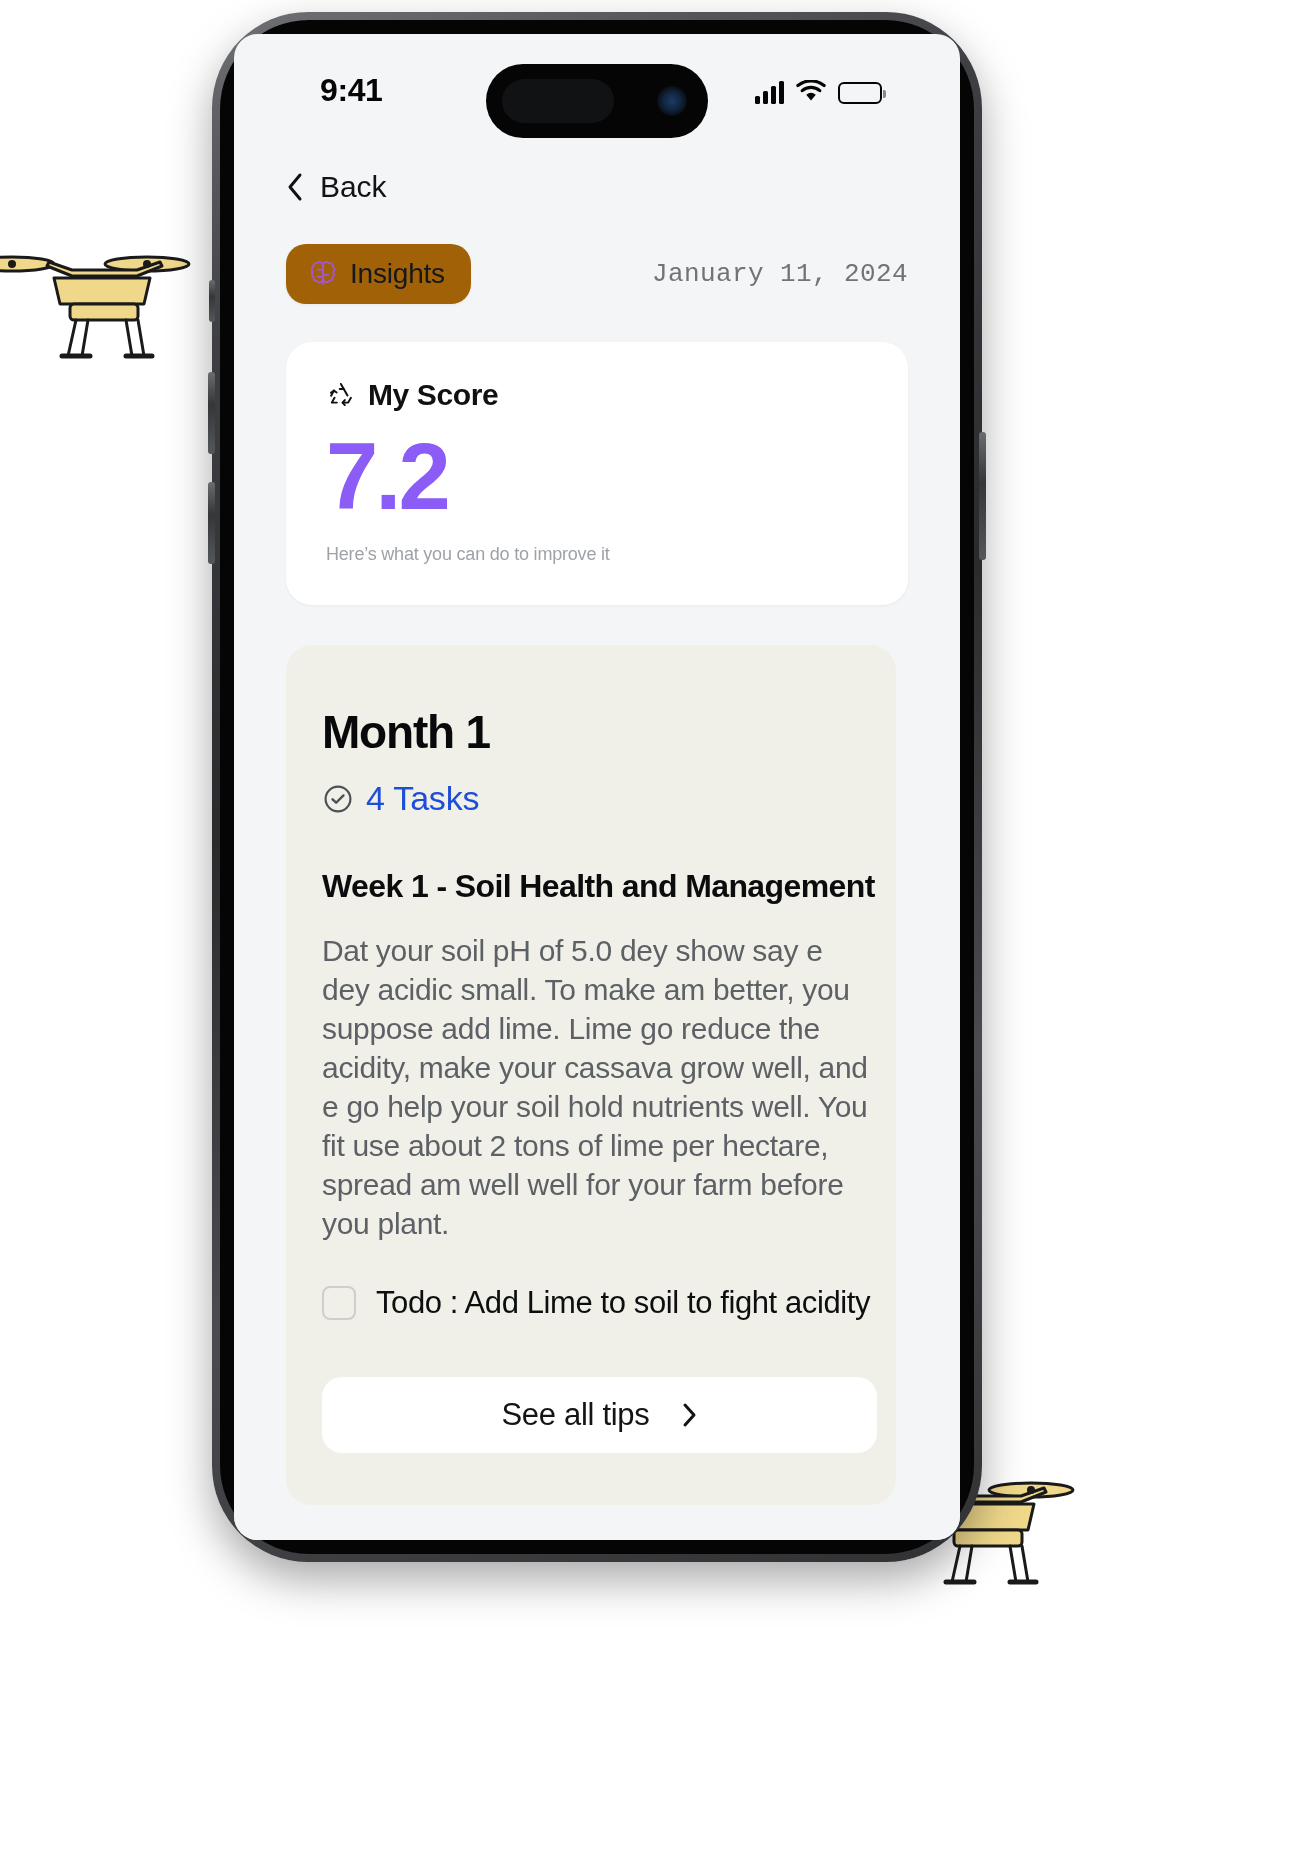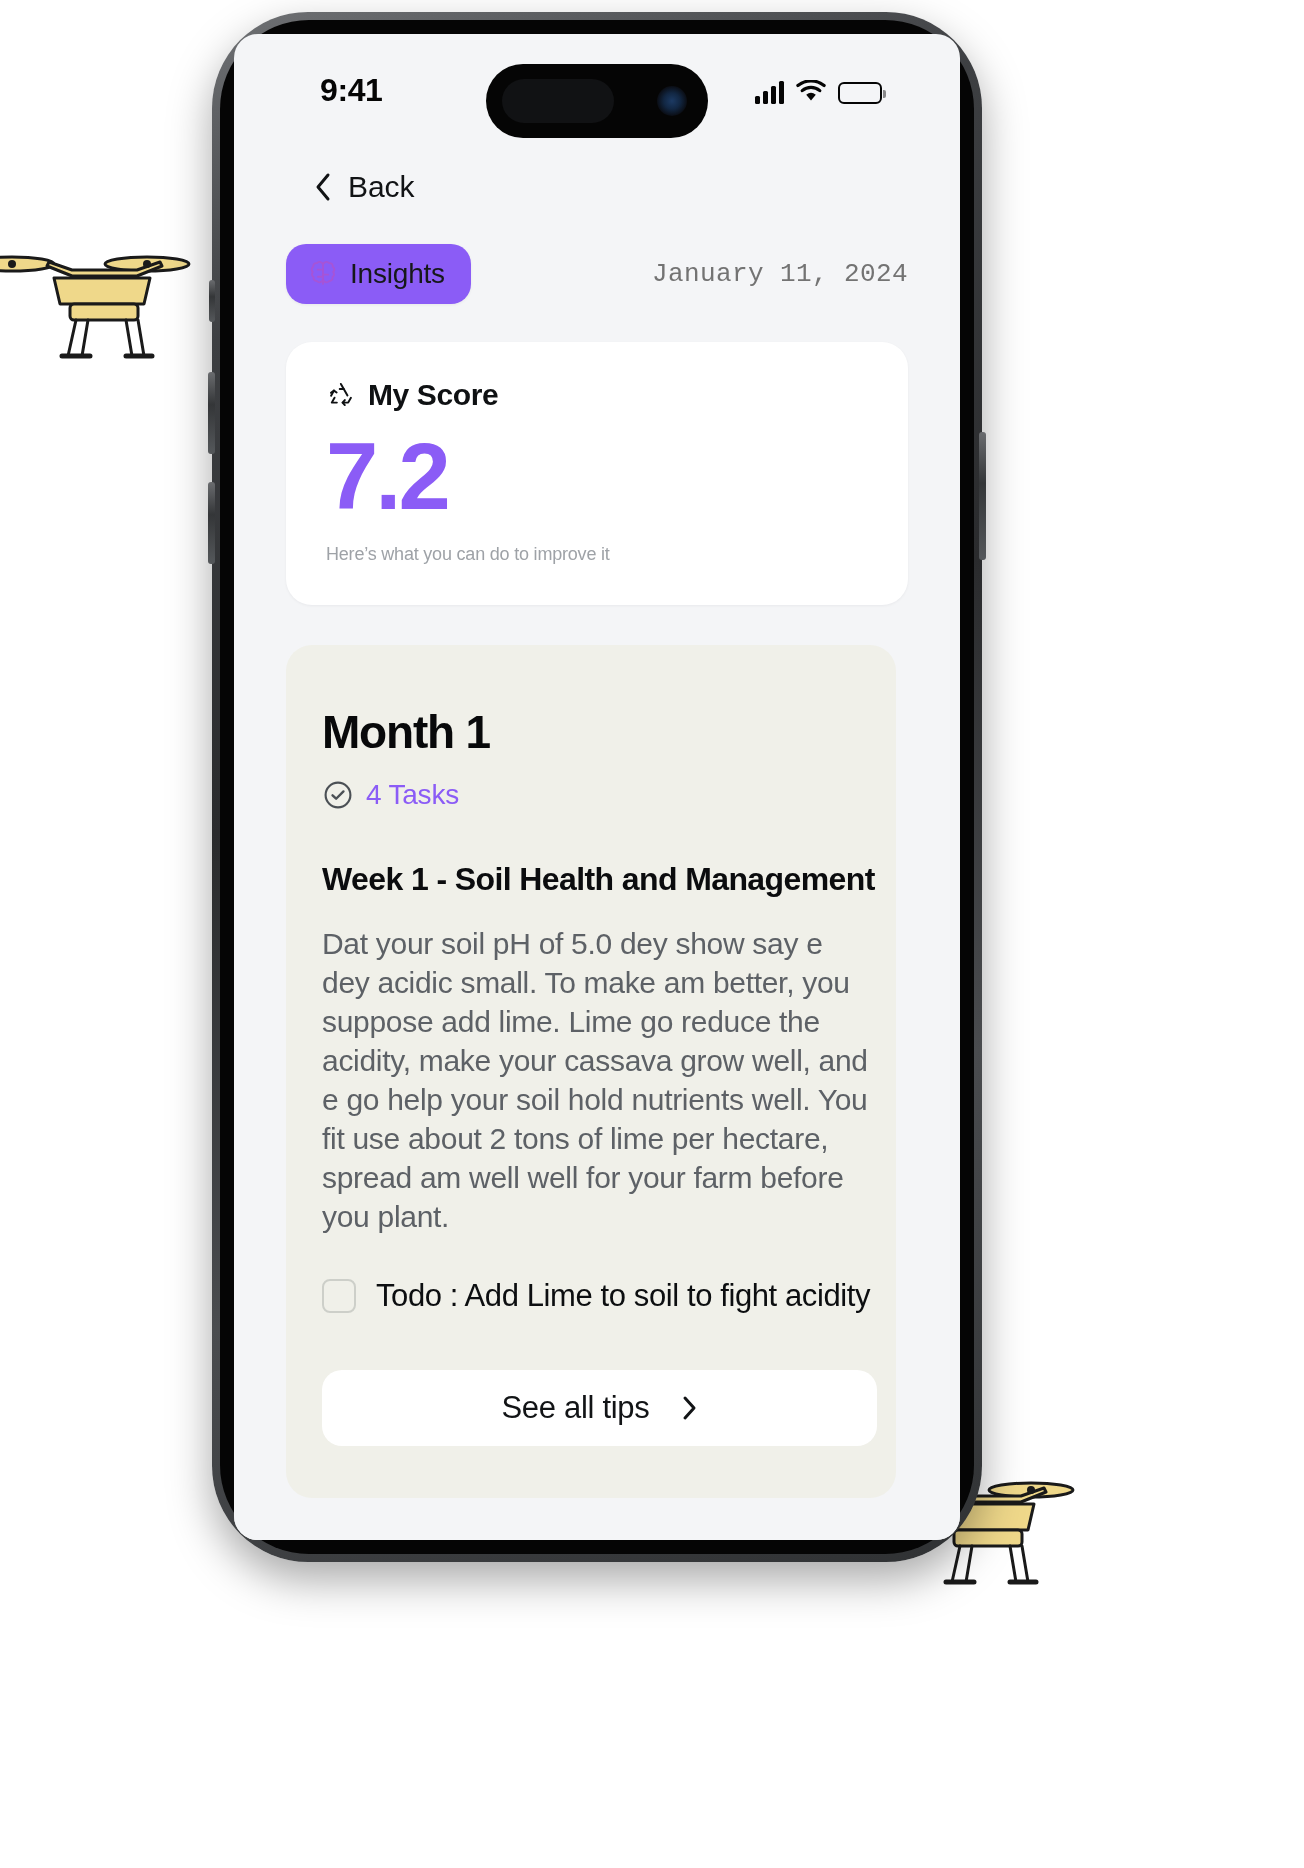--- a/index.html
+++ b/index.html
@@ -132,21 +132,21 @@
     padding: 0 0 0 0;
     height: calc(100% - 96px);
     overflow: hidden;
     background: #f4f5f7;
   }
 
   #nav-back {
     display: flex;
     align-items: center;
     gap: 16px;
-    padding: 40px 0 0 80px;
+    padding: 40px 0 0 52px;
     cursor: pointer;
     width: max-content;
   }
   #nav-back .chev {
     width: 18px; height: 30px;
   }
   #nav-back-label {
     font-size: 30px;
     color: #111315;
     letter-spacing: -0.1px;
@@ -155,21 +155,21 @@
   #meta-row {
     display: flex;
     align-items: center;
     justify-content: space-between;
     padding: 40px 52px 0 52px;
   }
   #insights-pill {
     display: inline-flex;
     align-items: center;
     gap: 12px;
-    background: #8b5cf6;
+    background: #a16207;
     border-radius: 20px;
     padding: 14px 26px 14px 22px;
     box-shadow: 0 1px 3px rgba(16,24,40,0.06);
     cursor: pointer;
   }
   #insights-label {
     font-size: 28px;
     color: #16181a;
     letter-spacing: -0.2px;
   }
@@ -226,22 +226,22 @@
     color: #08090a;
     letter-spacing: -1.2px;
   }
   #month-tasks-row {
     display: flex;
     align-items: center;
     gap: 12px;
     margin-top: 20px;
   }
   #month-tasks-label {
-    font-size: 28px;
-    color: #8b5cf6;
+    font-size: 34px;
+    color: #1d4ed8;
     letter-spacing: -0.2px;
   }
   #week-title {
     font-size: 32px;
     font-weight: bold;
     color: #0b0c0e;
     margin-top: 50px;
     letter-spacing: -0.6px;
   }
   #week-body {

